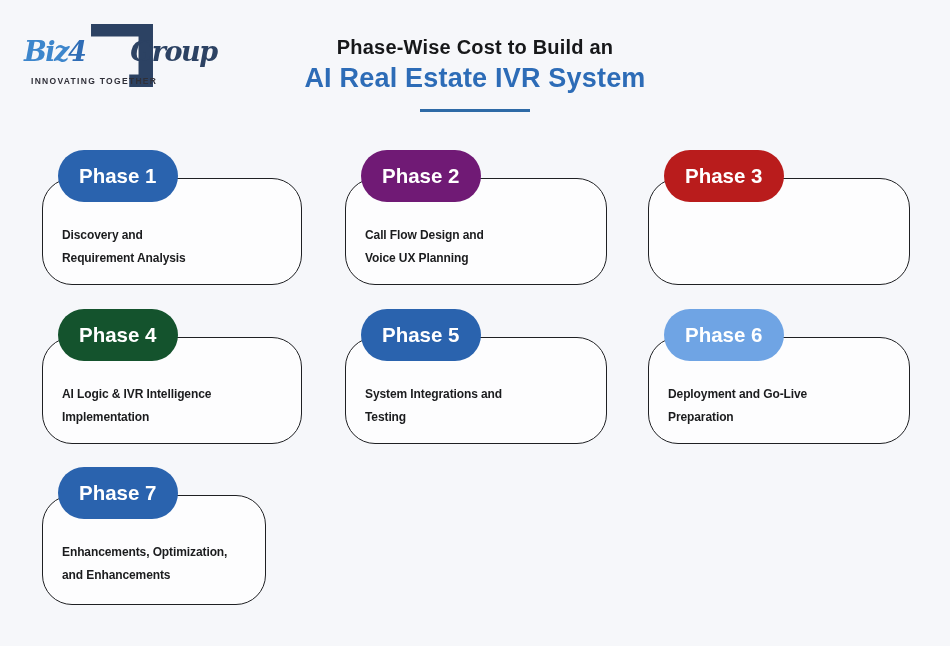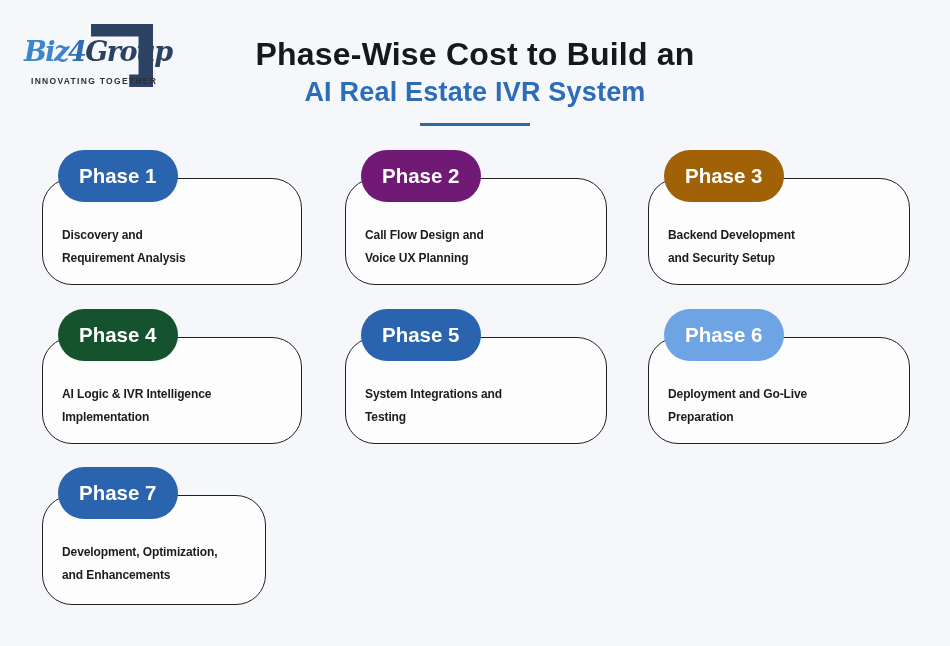--- a/index.html
+++ b/index.html
@@ -16,30 +16,30 @@
   .bracket { position:absolute; left:69px; top:12px; width:62px; height:63px; }
   .bracket path { fill: var(--logo-navy, #2c4263); }
   .logo-name {
     position:absolute; left:2px; top:24px;
     font-family:"DejaVu Serif", serif;
     font-style:italic; font-weight:bold;
     font-size:27px; letter-spacing:-1.5px; white-space:nowrap;
   }
   .lp1 { color: var(--logo-light-blue, #3d86cc); }
   .lp2 { color: var(--logo-mid-blue, #2f6db6); }
-  .lp3 { color: var(--logo-navy, #2c4263); }
+  .lp3 { color: var(--logo-navy, #2c4263); margin-left: 45px; }
   .logo-tagline {
     position:absolute; left:9px; top:64px;
     font-size:8.5px; font-weight:bold; letter-spacing:1.3px;
     color: var(--tagline-color, #2f2f38); white-space:nowrap;
   }
 
   
   .title { position:absolute; left:0; right:0; top:36px; text-align:center; }
-  .t1 { font-size:32px; font-weight:700; color: var(--title-dark, #17181a); letter-spacing:0.2px; }
+  .t1 { font-size:20px; font-weight:700; color: var(--title-dark, #17181a); letter-spacing:0.2px; }
   .t2 { font-size:27px; font-weight:700; color: var(--title-blue, #2d6cb7); margin-top:4px; letter-spacing:0.2px; }
   .t-underline { width:110px; height:3px; background: var(--underline, #2e6aa6); margin:15px auto 0; }
 
   
   .card {
     position:absolute;
     background: var(--card-bg, #fdfdfe);
     border:1.5px solid var(--card-border, #1f2023);
     border-radius:30px;
   }
@@ -86,25 +86,21 @@
 
 <div class="card" style="left:345px; top:178px; width:262px; height:107px;">
   <div class="badge" style="background-color: #701a75;">Phase 2</div>
   <div class="card-text">
     <span class="line">Call Flow Design and</span>
     <span class="line">Voice UX Planning</span>
   </div>
 </div>
 
 <div class="card" style="left:648px; top:178px; width:262px; height:107px;">
-  <div class="badge" style="background-color: #a16207;">Phase 3</div>
-  <div class="card-text">
-    <span class="line">Backend Development</span>
-    <span class="line">and Security Setup</span>
-  </div>
+  <div class="badge" style="background-color: #b91c1c;">Phase 3</div>
 </div>
 
 <div class="card" style="left:42px; top:337px; width:260px; height:107px;">
   <div class="badge" style="background-color: #14532d;">Phase 4</div>
   <div class="card-text">
     <span class="line">AI Logic &amp; IVR Intelligence</span>
     <span class="line">Implementation</span>
   </div>
 </div>
 
@@ -120,16 +116,16 @@
   <div class="badge" style="background-color: rgb(111, 164, 228);">Phase 6</div>
   <div class="card-text">
     <span class="line">Deployment and Go-Live</span>
     <span class="line">Preparation</span>
   </div>
 </div>
 
 <div class="card" style="left:42px; top:495px; width:224px; height:110px;">
   <div class="badge" style="background-color: rgb(42, 99, 174);">Phase 7</div>
   <div class="card-text">
-    <span class="line">Development, Optimization,</span>
+    <span class="line">Enhancements, Optimization,</span>
     <span class="line">and Enhancements</span>
   </div>
 </div>
 
 </body></html>

